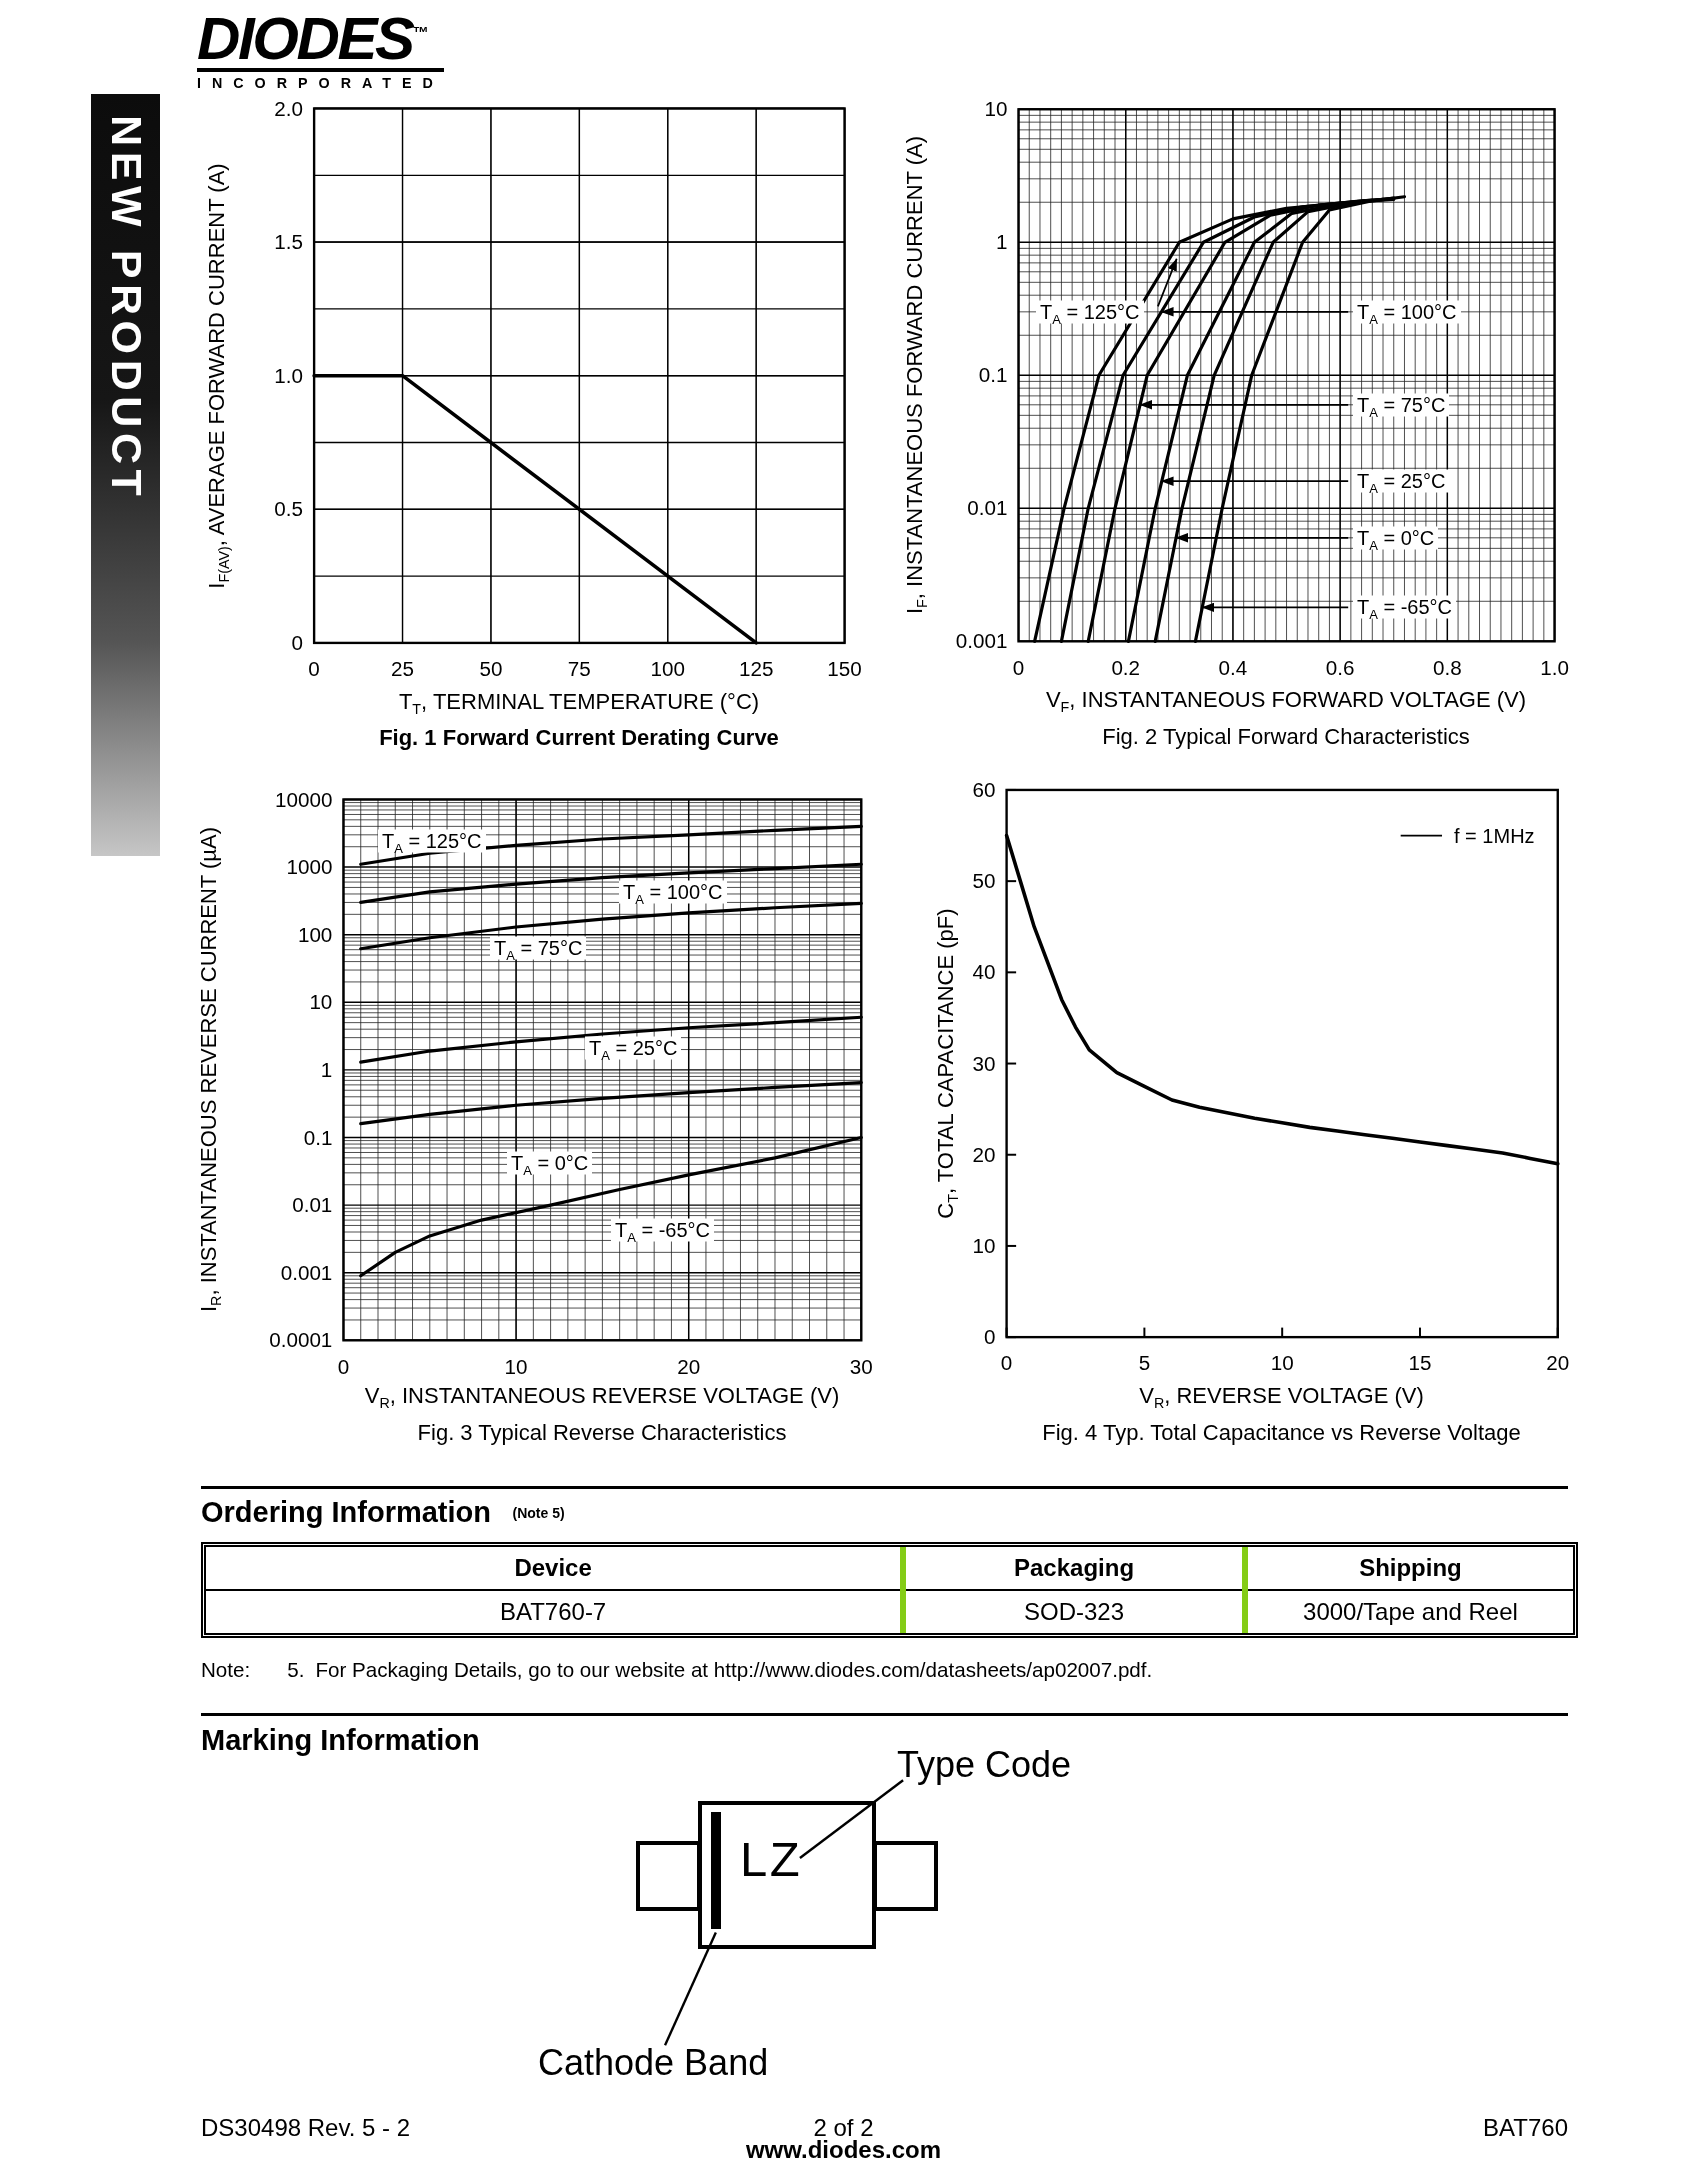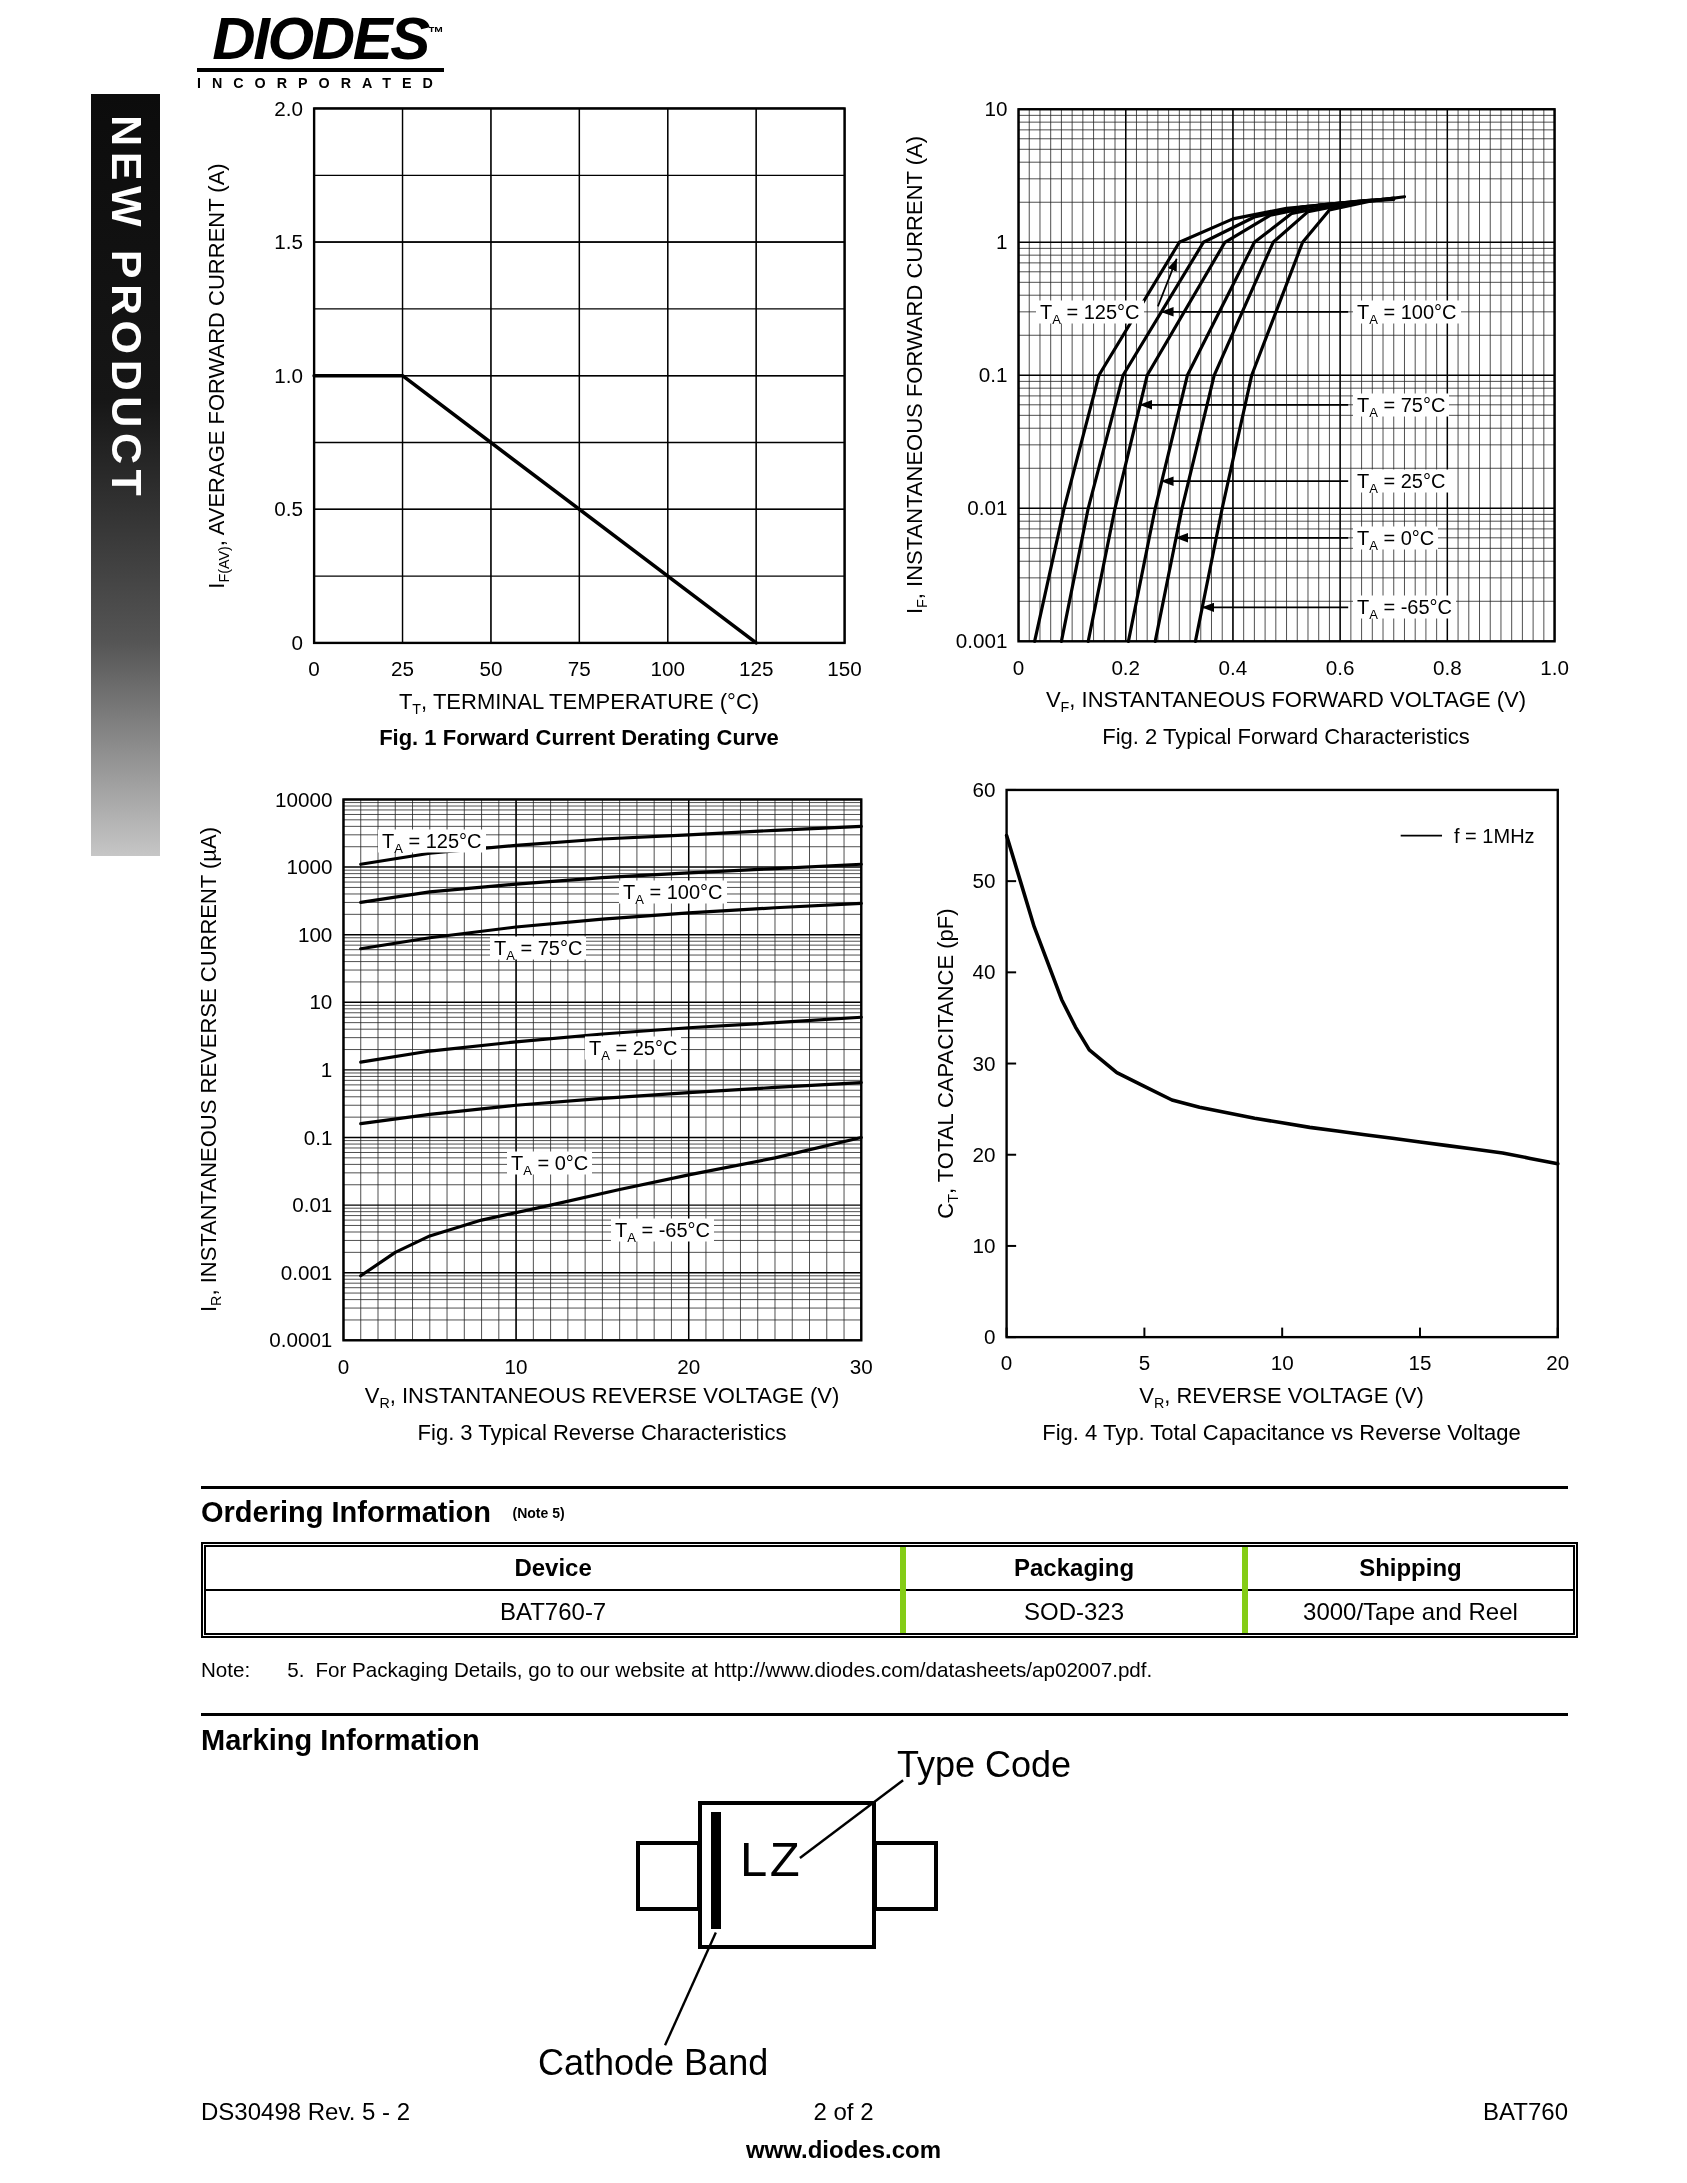--- a/index.html
+++ b/index.html
@@ -1,21 +1,21 @@
 <!DOCTYPE html>
 <html style="font-size:12.7px"><head>
 <meta charset="utf-8">
 <style>
   html,body{margin:0;padding:0;background:#ffffff;}
   .page{position:relative;width:1687px;height:2183px;background:#fff;color:#000;
         font-family:"Liberation Sans", sans-serif;overflow:hidden;}
   .abs{position:absolute;}
 
   
-  .logo{left:197px;top:9.5px;text-align:right;}
+  .logo{left:197px;top:9.5px;}
   .logo-brand{font-size:60px;font-weight:900;letter-spacing:-2.4px;line-height:0.95;font-style:italic;}
   .logo-brand .tm{font-size:16px;vertical-align:super;font-style:normal;letter-spacing:0;}
   .logo-sub{font-size:14.3px;font-weight:bold;letter-spacing:11px;border-top:4px solid #000;
             padding-top:3.2px;margin-top:1.6px;white-space:nowrap;}
 
   
   .banner{left:91px;top:94px;width:69px;height:762px;
           background:linear-gradient(to bottom,#0c0c0c 0%,#161616 40%,#555 72%,#c6c6c6 100%);}
   .banner span{writing-mode:vertical-rl;display:block;color:#fff;font-size:43px;font-weight:bold;
                letter-spacing:5.6px;padding-top:20.6px;margin-left:11px;white-space:nowrap;}
@@ -51,21 +51,21 @@
   
   .marking-diagram{}
   .pkg-body{position:absolute;border:4px solid #000;background:#fff;}
   .pkg-tab{position:absolute;border:4px solid #000;background:#fff;}
   .cathode-band{position:absolute;background:#000;}
   .marking-code{position:absolute;font-size:49px;letter-spacing:2.4px;}
   .mk-label{position:absolute;font-size:36px;white-space:nowrap;}
   .marking-diagram svg{position:absolute;left:0;top:0;}
 
   
-  .footer-item{font-size:24px;}
+  .footer-item{font-size:24px;margin-top:16px;}
   .footer-url{font-size:24px;font-weight:bold;}
 </style>
 </head>
 <body>
 
 <div class="page">
 
   <div class="logo abs">
     <div class="logo-brand"><span>DIODES</span><span class="tm">™</span></div>
     <div class="logo-sub">INCORPORATED</div>

